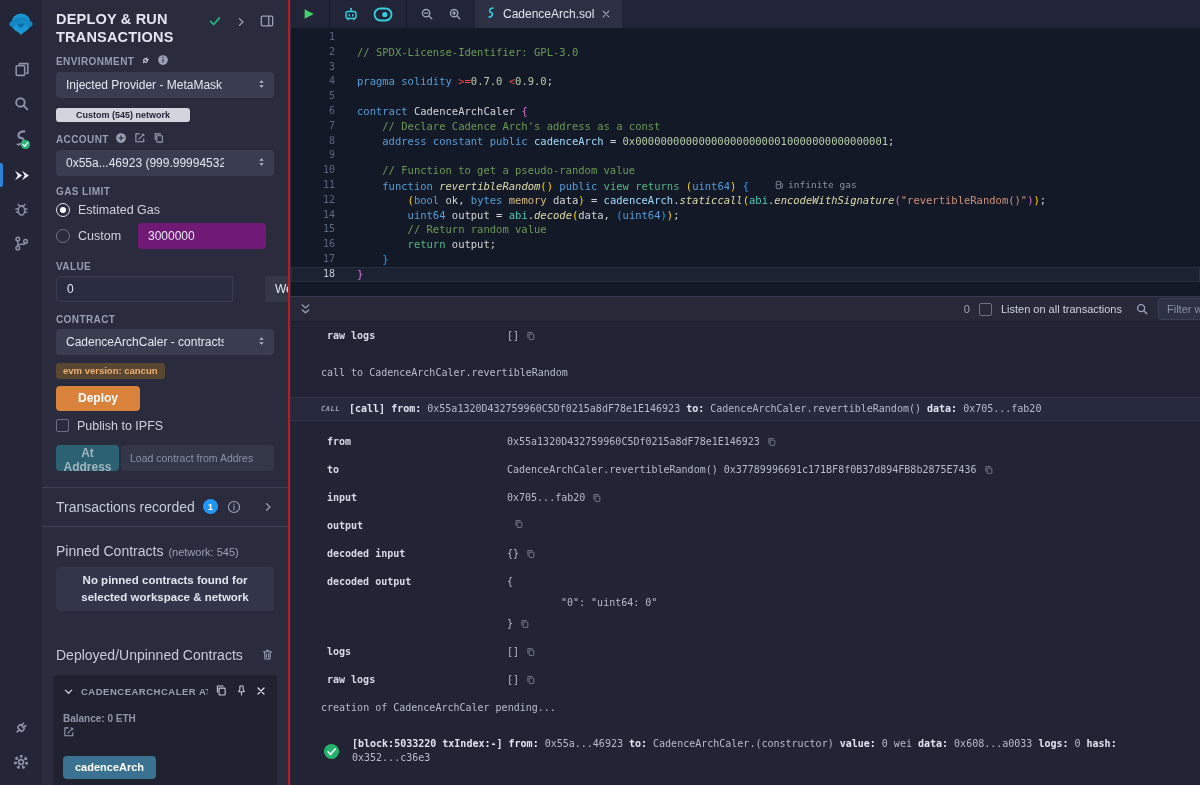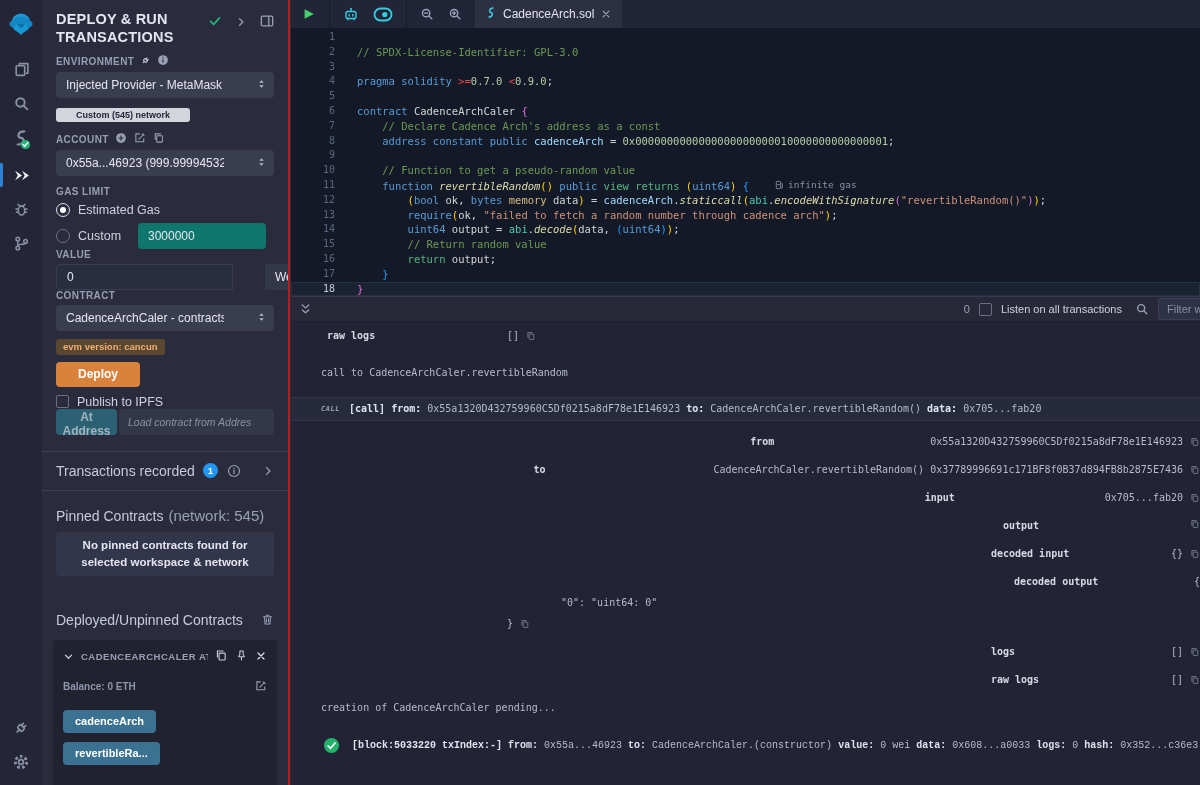--- a/index.html
+++ b/index.html
@@ -24,49 +24,49 @@
   .lbl{font-size:10px;font-weight:bold;color:#979db2;letter-spacing:.4px;display:flex;align-items:center;gap:6px;}
   .sel{background:#3a3d4f;border-radius:4px;height:26px;display:flex;align-items:center;
        padding:0 7px 0 10px;color:#e4e7f0;font-size:12px;justify-content:space-between;cursor:pointer;overflow:hidden;white-space:nowrap;}
   .sel .sel-txt{overflow:hidden;white-space:nowrap;flex:1;}
   .net-badge{display:inline-block;background:#d3d5dc;color:#23263a;font-size:9px;font-weight:bold;
              padding:2px 20px;border-radius:3px;}
   .radio{width:14px;height:14px;border-radius:50%;border:1.5px solid #6a7087;flex:none;display:inline-flex;align-items:center;justify-content:center;cursor:pointer;}
   .radio.sel-on{border-color:#dfe3ee;}
   .radio.sel-on::after{content:"";width:6px;height:6px;border-radius:50%;background:#fff;}
   .row{display:flex;align-items:center;gap:8px;}
-  .gas-input{background:#0f766e;border:none;border-radius:4px;height:26px;width:128px;color:#e4e7f0;
+  .gas-input{background:#701a75;border:none;border-radius:4px;height:26px;width:128px;color:#e4e7f0;
              font-size:12px;padding:0 10px;font-family:"Liberation Sans",sans-serif;}
   .val-wrap{display:flex;align-items:center;}
   .val-input{background:#2a2d3f;border:1px solid #3a3d52;border-radius:4px 0 0 4px;height:26px;flex:1;
              color:#e4e7f0;font-size:12px;padding:0 10px;font-family:"Liberation Sans",sans-serif;}
   .wei-box{background:#343748;border-radius:0 4px 4px 0;height:26px;width:60px;display:flex;align-items:center;
            justify-content:space-between;padding:0 6px 0 10px;font-size:12px;color:#e4e7f0;cursor:pointer;}
   .evm-badge{display:inline-block;background:var(--evm_bg,#5a4732);color:var(--evm_text,#efae72);
              font-size:9.5px;font-weight:bold;padding:2.5px 7px;border-radius:3px;}
   .deploy-btn{width:84px;height:25px;background:var(--deploy_orange,#d9823c);border:none;border-radius:4px;
               color:#fff;font-size:12px;font-weight:bold;cursor:pointer;font-family:"Liberation Sans",sans-serif;}
   .chk{width:13px;height:13px;border:1.5px solid #6a7087;border-radius:2px;background:transparent;flex:none;cursor:pointer;}
   .ataddr-btn{width:90px;height:26px;background:var(--at_addr_teal,#2c6173);border:none;border-radius:4px;
               color:#9fb4bd;font-size:12px;font-weight:bold;cursor:pointer;font-family:"Liberation Sans",sans-serif;}
   .ataddr-input{flex:1;height:26px;background:#343748;border:none;border-radius:4px;color:#e4e7f0;
-                font-size:10.5px;padding:0 9px;font-family:"Liberation Sans",sans-serif;font-style:italic;}
+                font-size:10.5px;padding:0 9px;font-family:"Liberation Sans",sans-serif;}
   .ataddr-input::placeholder{color:#8a90a5;}
   .divider{border-top:1px solid #3c3f55;margin:0 -14px;}
   .sec-head{font-size:14px;color:#c6cbd9;}
   .tx-row{display:flex;align-items:center;padding:11px 0;}
   .count-badge{width:15px;height:15px;border-radius:50%;background:var(--badge_blue,#2196f3);color:#fff;
                font-size:9.5px;font-weight:bold;display:inline-flex;align-items:center;justify-content:center;margin-left:8px;}
-  .pin-note{font-size:15px;color:#9aa0b5;}
+  .pin-note{font-size:11px;color:#9aa0b5;}
   .pin-box{background:#33364b;border-radius:4px;height:44px;display:flex;flex-direction:column;align-items:center;
            justify-content:center;font-size:11.5px;font-weight:bold;color:#e2e5ee;line-height:1.45;}
   .dep-card{background:#20222f;border-radius:4px;margin:12px -3px 0 -3px;padding:8px 10px;height:210px;}
   .card-head{display:flex;align-items:center;gap:7px;}
   .card-title{font-size:9.5px;font-weight:bold;color:#9aa0b5;letter-spacing:.5px;white-space:nowrap;overflow:hidden;width:132px;}
-  .bal-row{display:flex;align-items:center;justify-content:space-between;margin-top:12px;}
+  .bal-row{display:flex;align-items:flex-start;justify-content:space-between;margin-top:12px;flex-direction:column;}
   .bal-lbl{font-size:10px;font-weight:bold;color:#8f95aa;}
   .fn-btn{height:23px;padding:0 12px;background:var(--btn_steel,#3b7291);border:none;border-radius:4px;
           color:#fff;font-size:11px;font-weight:bold;cursor:pointer;display:block;font-family:"Liberation Sans",sans-serif;}
 
   
   .main{position:absolute;left:291px;top:0;right:0;height:100%;}
   .toolbar{height:28px;background:#222437;display:flex;align-items:center;}
   .tb-sep{width:1px;height:28px;background:#181a29;margin:0 6px;}
   .tb-ico{padding:0 7px;display:flex;align-items:center;cursor:pointer;}
   .tab{height:28px;background:#2d3043;display:flex;align-items:center;gap:7px;padding:0 11px;margin-left:6px;cursor:pointer;}
@@ -98,30 +98,30 @@
   .filter-input::placeholder{color:#8a90a5;}
   .tcontent{position:relative;}
   .tb{font-weight:bold;color:#dfe3ee;}
   .tlabel{font-weight:bold;color:#d5d9e4;width:180px;flex:none;}
   .t-head{display:flex;align-items:center;margin:7px 0 0 36px;line-height:14px;}
   .call-to{margin:23px 0 0 30px;line-height:14px;}
   .call-row{margin-top:17px;background:#272a3d;border-top:1px solid #303450;border-bottom:1px solid #303450;
             padding:4px 0 4px 30px;display:flex;align-items:center;line-height:14px;}
   .call-badge{font-size:7px;font-weight:bold;font-style:italic;letter-spacing:.5px;color:#9aa0b5;width:28px;flex:none;}
   .trows{margin-top:14px;}
-  .trow{display:flex;align-items:flex-start;margin:0 0 14px 36px;line-height:14px;justify-content:flex-end;}
+  .trow{display:flex;align-items:flex-start;margin:0 0 14px 36px;line-height:14px;}
   .tnest{margin:0 0 7px 270px;line-height:14px;}
   .tclose{display:flex;align-items:center;margin:0 0 14px 216px;line-height:14px;}
   .tval-wrap{display:flex;align-items:center;gap:7px;}
   .creation{margin:4px 0 0 30px;line-height:14px;}
-  .block-row{display:flex;align-items:center;gap:12px;margin:22px 0 0 32px;line-height:14px;font-family:Liberation Mono, monospace;}
+  .block-row{display:flex;align-items:center;gap:12px;margin:22px 0 0 32px;line-height:14px;}
   .copy-ic{display:inline-flex;cursor:pointer;opacity:.75;}
 
   .mt4{margin-top:4px;gap:32px;}.mt5{margin-top:5px;}.mt6{margin-top:6px;}.mt7{margin-top:7px;}.mt8{margin-top:8px;}
-  .mt9{margin-top:9px;}.mt10{margin-top:10px;}.mt12{}.mt14{margin-top:14px;}.mt16{margin-top:16px;}.mt36{margin-top:36px;}
+  .mt9{margin-top:9px;}.mt10{margin-top:10px;}.mt12{margin-top:12px;}.mt14{margin-top:14px;}.mt16{margin-top:16px;}.mt36{margin-top:36px;}
   .icons-inline{display:flex;gap:7px;align-items:center;}
 </style>
 </head>
 <body>
 
 <div class="app">
 
   <aside class="rail">
     <div class="ico logo">
       <svg width="28" height="28" viewBox="0 0 28 28">
@@ -417,21 +417,20 @@
           <div class="code-line"><span class="gutter">6</span><span class="code-text"><span class="tk-kw">contract </span><span class="tk-pl">CadenceArchCaler </span><span class="tk-br2">{</span></span></div>
           <div class="code-line"><span class="gutter">7</span><span class="code-text"><span class="tk-pl">    </span><span class="tk-cm">// Declare Cadence Arch's address as a const</span></span></div>
           <div class="code-line"><span class="gutter">8</span><span class="code-text"><span class="tk-pl">    </span><span class="tk-kw">address constant public </span><span class="tk-var">cadenceArch</span><span class="tk-pl"> = </span><span class="tk-num">0x0000000000000000000000010000000000000001</span><span class="tk-pl">;</span></span></div>
           <div class="code-line"><span class="gutter">9</span><span class="code-text"></span></div>
           <div class="code-line"><span class="gutter">10</span><span class="code-text"><span class="tk-pl">    </span><span class="tk-cm">// Function to get a pseudo-random value</span></span></div>
           <div class="code-line"><span class="gutter">11</span><span class="code-text"><span class="tk-pl">    </span><span class="tk-kw">function </span><span class="tk-fn">revertibleRandom</span><span class="tk-br1">()</span><span class="tk-pl"> </span><span class="tk-kw">public </span><span class="tk-kw2">view </span><span class="tk-kw2">returns </span><span class="tk-br1">(</span><span class="tk-kw">uint64</span><span class="tk-br1">)</span><span class="tk-pl"> </span><span class="tk-br3">{</span><span class="gas-note"><svg width="9" height="10" viewBox="0 0 12 14" fill="none" stroke="#8a90a5" stroke-width="1.2">
                   <rect x="1.5" y="2" width="6" height="10" rx="1"></rect>
                   <path d="M2.5 6.5 H6.5 M8.5 4 L10 5.5 V10.5 C10 12 8.5 12 8.5 10.5"></path>
                 </svg><span>infinite gas</span></span></span></div>
           <div class="code-line"><span class="gutter">12</span><span class="code-text"><span class="tk-pl">        </span><span class="tk-br1">(</span><span class="tk-kw">bool</span><span class="tk-pl"> ok, </span><span class="tk-kw">bytes</span><span class="tk-pl"> </span><span class="tk-mod">memory</span><span class="tk-pl"> data</span><span class="tk-br1">)</span><span class="tk-pl"> = </span><span class="tk-var">cadenceArch</span><span class="tk-pl">.</span><span class="tk-fn">staticcall</span><span class="tk-br1">(</span><span class="tk-typ">abi</span><span class="tk-pl">.</span><span class="tk-fn">encodeWithSignature</span><span class="tk-br2">(</span><span class="tk-str">"revertibleRandom()"</span><span class="tk-br2">)</span><span class="tk-br1">)</span><span class="tk-pl">;</span></span></div>
-          <div class="code-line"><span class="gutter">13</span><span class="code-text"><span class="tk-pl">        </span><span class="tk-kw">require</span><span class="tk-br1">(</span><span class="tk-pl">ok, </span><span class="tk-str">"failed to fetch a random number through cadence arch"</span><span class="tk-br1">)</span><span class="tk-pl">;</span></span></div>
           <div class="code-line"><span class="gutter">14</span><span class="code-text"><span class="tk-pl">        </span><span class="tk-kw">uint64</span><span class="tk-pl"> output = </span><span class="tk-typ">abi</span><span class="tk-pl">.</span><span class="tk-fn">decode</span><span class="tk-br1">(</span><span class="tk-pl">data, </span><span class="tk-br3">(</span><span class="tk-kw">uint64</span><span class="tk-br3">)</span><span class="tk-br1">)</span><span class="tk-pl">;</span></span></div>
           <div class="code-line"><span class="gutter">15</span><span class="code-text"><span class="tk-pl">        </span><span class="tk-cm">// Return random value</span></span></div>
           <div class="code-line"><span class="gutter">16</span><span class="code-text"><span class="tk-pl">        </span><span class="tk-kw2">return</span><span class="tk-pl"> output;</span></span></div>
           <div class="code-line"><span class="gutter">17</span><span class="code-text"><span class="tk-pl">    </span><span class="tk-br3">}</span></span></div>
           <div class="code-line active"><span class="gutter">18</span><span class="code-text"><span class="tk-br2">}</span></span></div>
         </div>
     </div>
 
     <div class="terminal">
       <div class="tbar">

